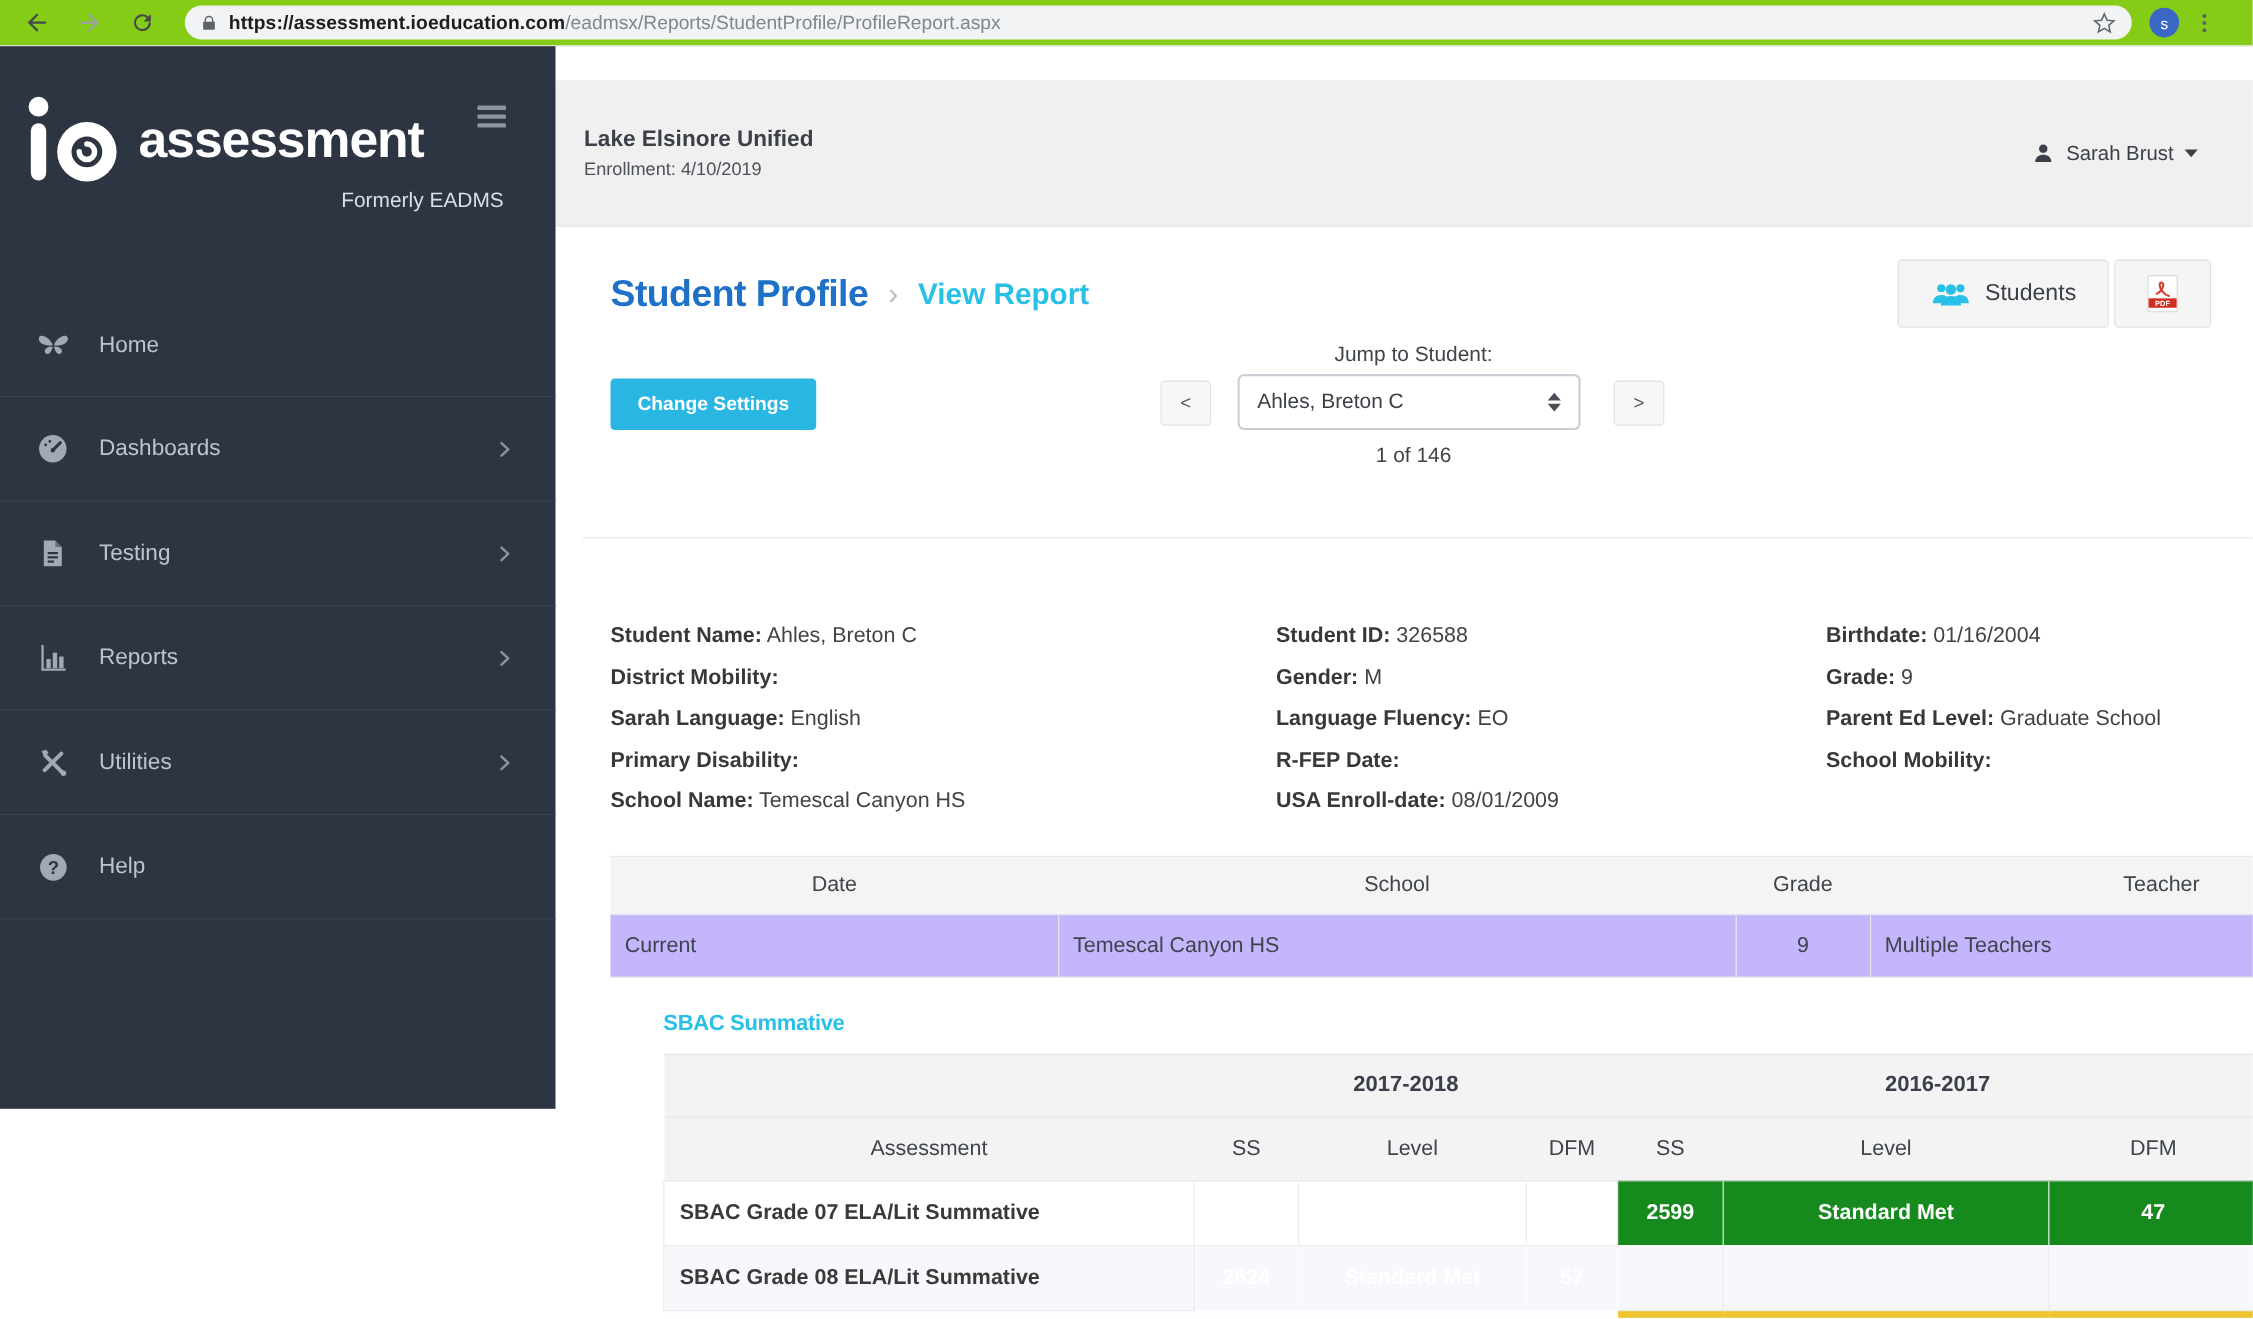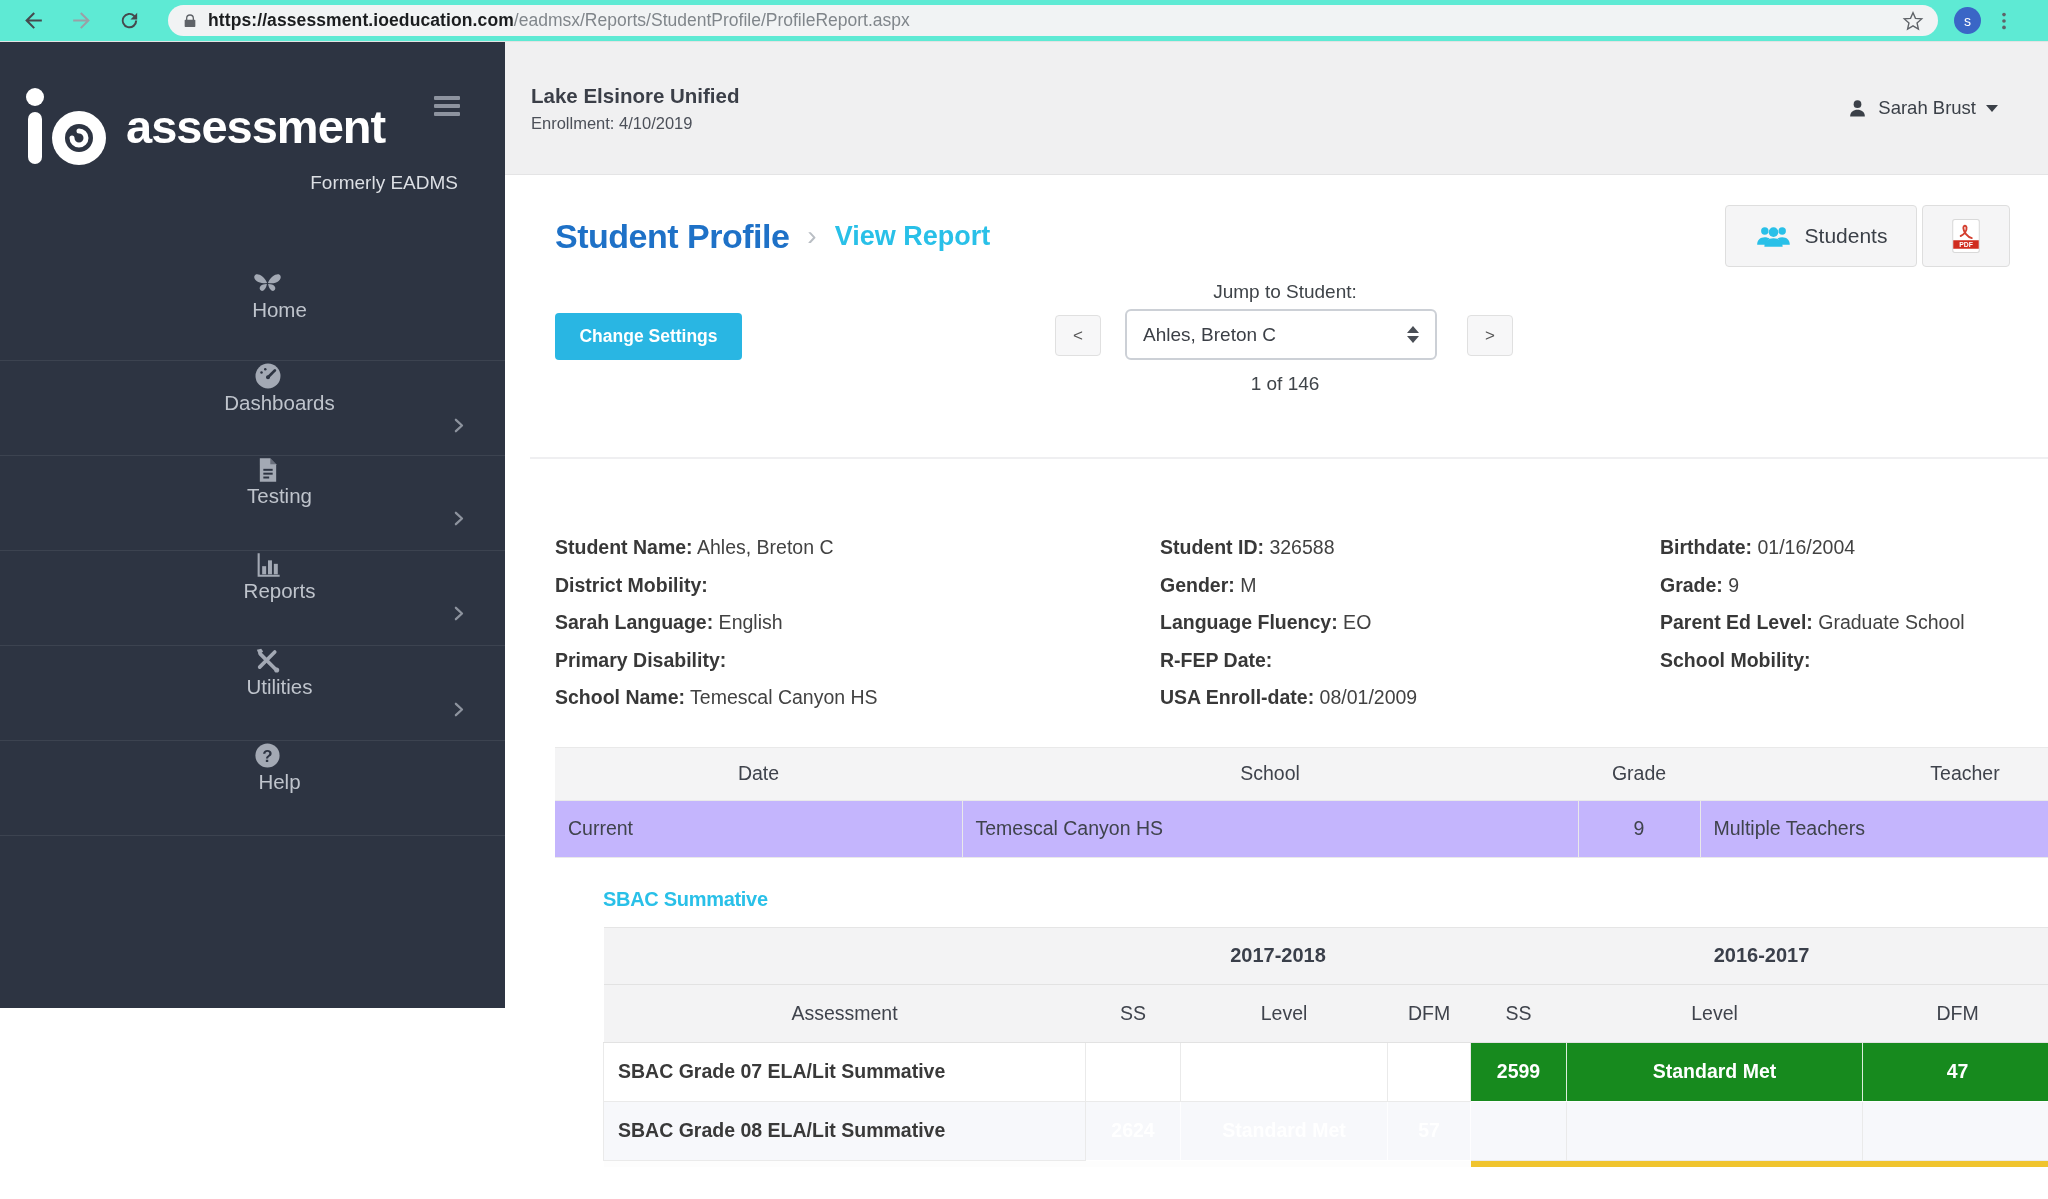--- a/index.html
+++ b/index.html
@@ -1,21 +1,21 @@
 <!DOCTYPE html>
 <html style="--accent-cyan: #29b6e3; --heading-cyan: #29c0e8; --title-blue: #1e71c7; --green: #178a1e; --yellow: #f0c42e; --sidebar-bg: #2d3442; --avatar-blue: #3a66c6;"><head>
 <meta charset="utf-8">
 <style>
   * { box-sizing: border-box; margin: 0; padding: 0; }
   html,body { width:2048px; height:1199px; overflow:hidden; background:#fff;
     font-family:"Liberation Sans", sans-serif; }
   #page { position:relative; width:2048px; height:1199px; overflow:hidden; }
 
   
-  .browser { height:42px; background:#5eead4; display:flex; align-items:center;
+  .browser { height:42px; background:#84cc16; display:flex; align-items:center;
     padding-left:16px; border-bottom:1px solid #e3e3e3; }
   .bicon { display:inline-flex; align-items:center; justify-content:center;
     width:34px; height:34px; color:#45494d; margin-right:14px; cursor:pointer; }
   .bicon.fwd { color:#9aa0a6; }
   .urlbar { width:1770px; height:31px; background:#f1f3f4; border-radius:16px;
     display:flex; align-items:center; padding:0 14px; margin-left:8px; }
   .lock { color:#5f6368; display:inline-flex; margin-right:10px; }
   .url-host { font-size:17.5px; color:#1b1d1f; font-weight:bold; letter-spacing:.1px; }
   .url-path { font-size:17.5px; color:#80868b; }
   .star { margin-left:auto; color:#5f6368; display:inline-flex; cursor:pointer; }
@@ -27,28 +27,28 @@
   
   .app { display:flex; height:966px; }
   .sidebar { width:505px; flex:none; background:var(--sidebar-bg,#2d3442); position:relative; }
   .hamburger { position:absolute; top:54px; left:434px; width:26px; cursor:pointer; }
   .hamburger i { display:block; height:4px; background:#8d939f; margin-bottom:4px; border-radius:1px; }
   .logo { display:flex; align-items:center; margin:40px 0 0 22px; }
   .logo-text { color:#fff; font-size:47px; font-weight:bold; letter-spacing:-1px; margin-left:12px; }
   .logo-sub { color:#dcdfe4; font-size:19px; width:458px; text-align:right; margin-top:2px; }
   .nav { margin-top:72px; }
   .nav-item { height:95px; display:flex; align-items:center; padding-left:30px;
-    border-bottom:1px solid #3c4350; color:#bfc4cc; cursor:pointer;flex-direction:column; }
+    border-bottom:1px solid #3c4350; color:#bfc4cc; cursor:pointer; }
   .nav-item:first-child { border-top:1px solid transparent; }
   .nav-icon { width:36px; display:inline-flex; justify-content:center; color:#a3a9b4; }
   .nav-label { font-size:20.5px; margin-left:24px; }
   .nav-chevron { margin-left:auto; margin-right:36px; color:#8d939e; display:inline-flex; }
 
   
-  .main { flex:1; background:#fff; min-width:0; }
+  .main { flex:1; background:#fff; min-width:0;margin-top:31px; }
   .district-bar { height:133px; background:#f0f0f1; border-bottom:1px solid #e4e4e5;
     display:flex; align-items:center; justify-content:space-between; padding:0 50px 0 26px; }
   .district { font-size:20.5px; font-weight:bold; color:#3b3f48; }
   .enrollment { font-size:16.5px; color:#4c5059; margin-top:6px; }
   .user { display:flex; align-items:center; color:#3b4048; cursor:pointer; }
   .user-name { font-size:18.5px; margin-left:10px; }
   .caret { width:0; height:0; border-left:6px solid transparent; border-right:6px solid transparent;
     border-top:7px solid #3b4048; margin-left:10px; }
 
   .content { position:relative; }

